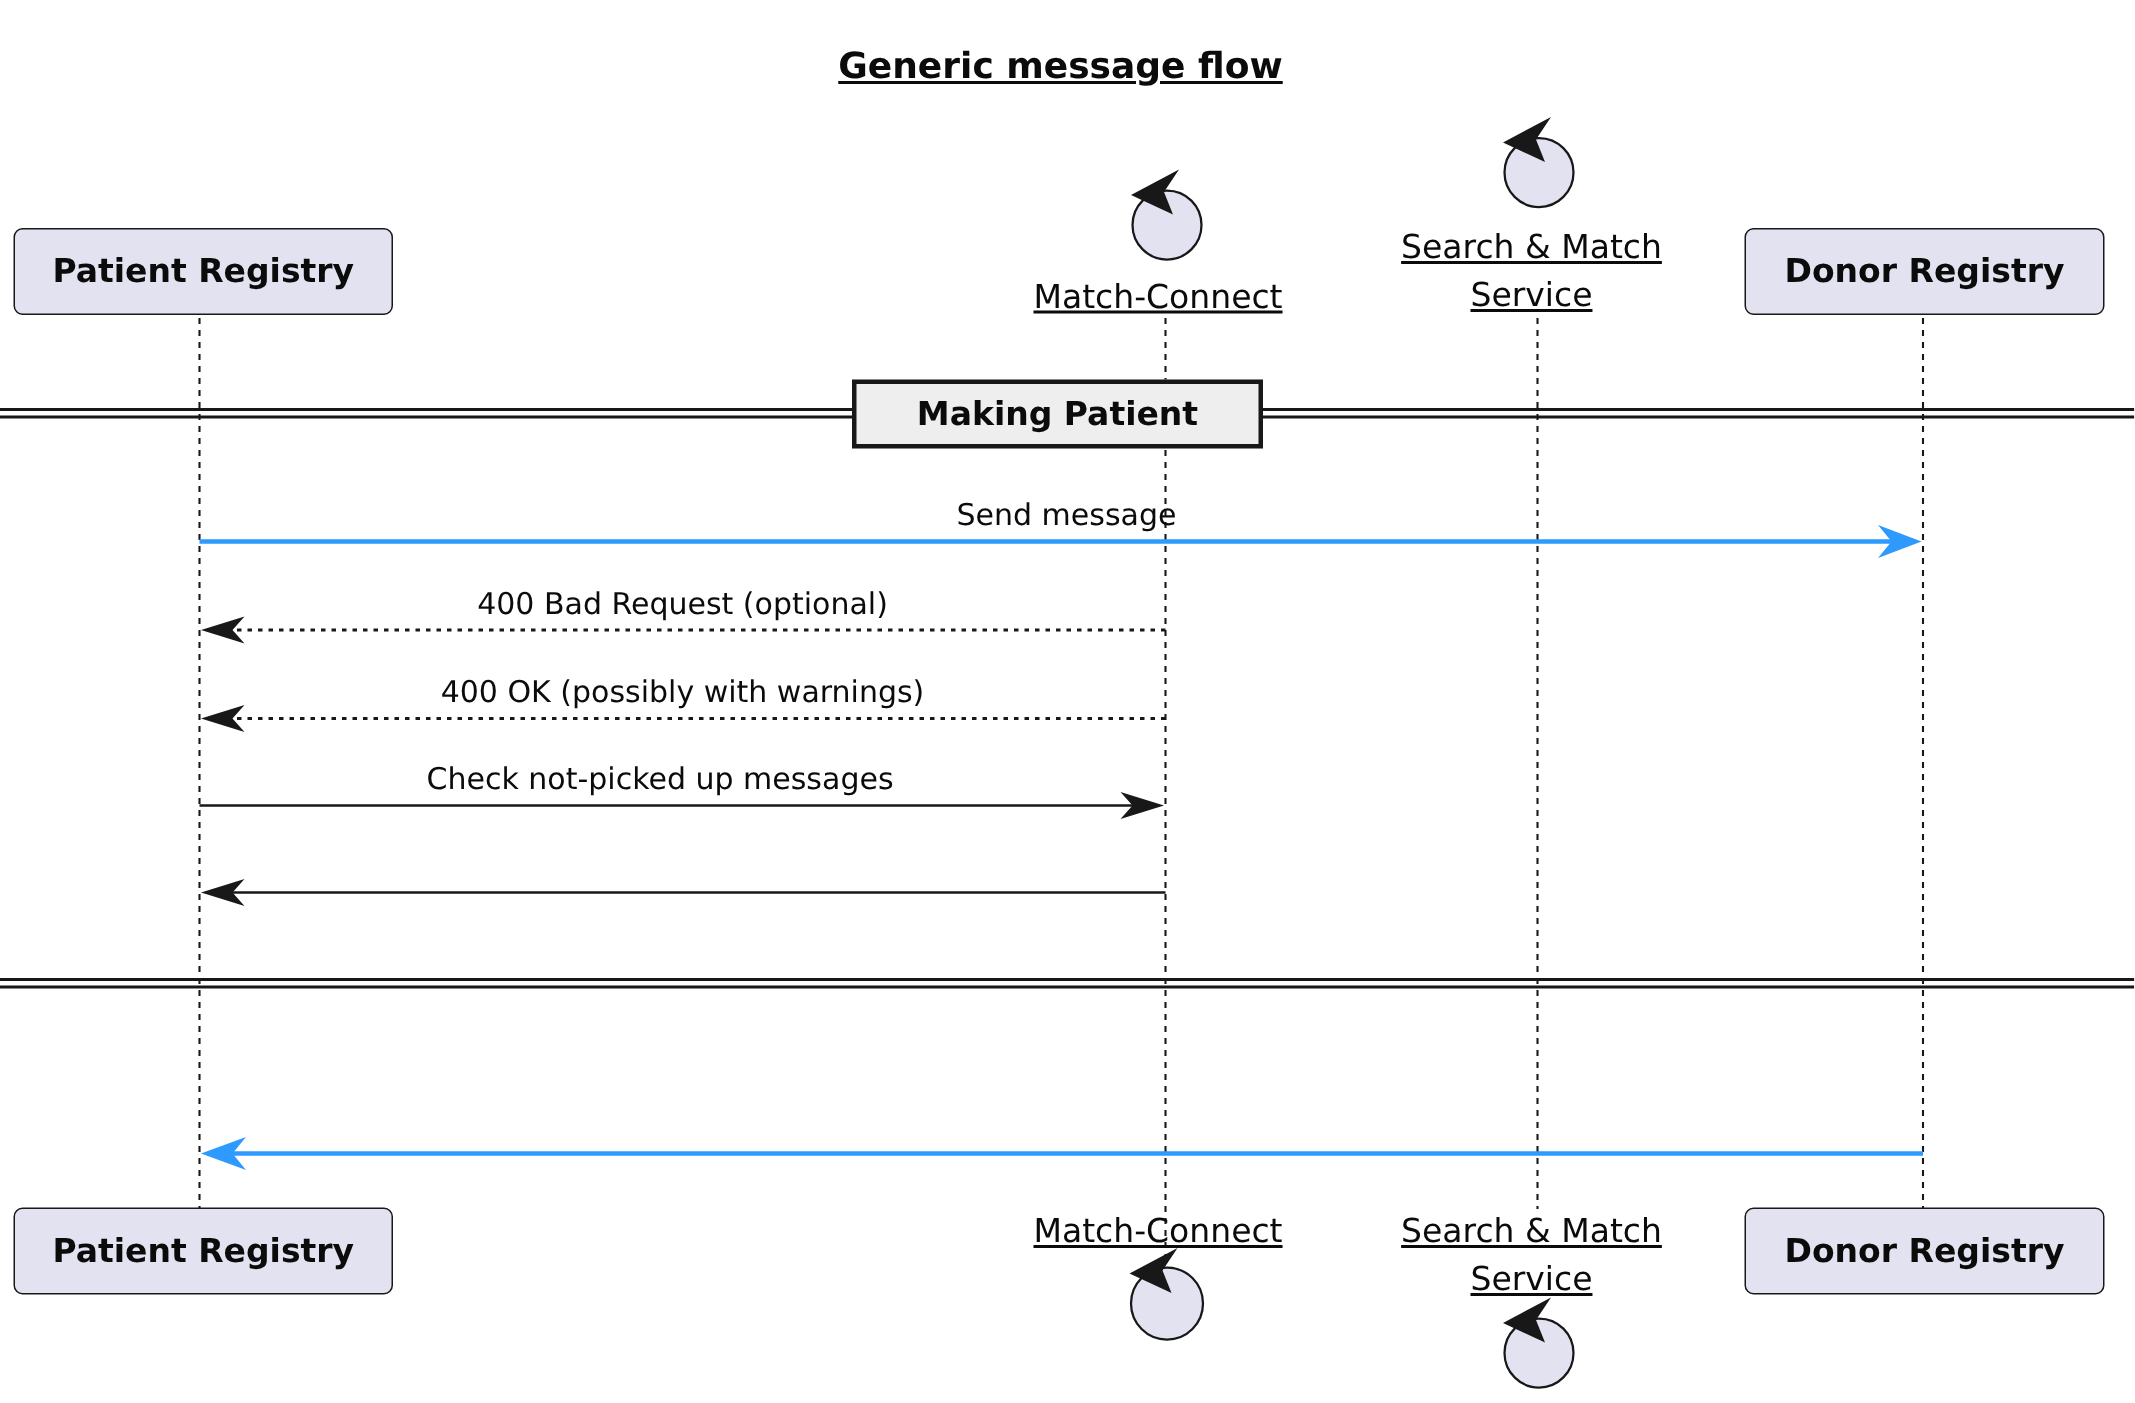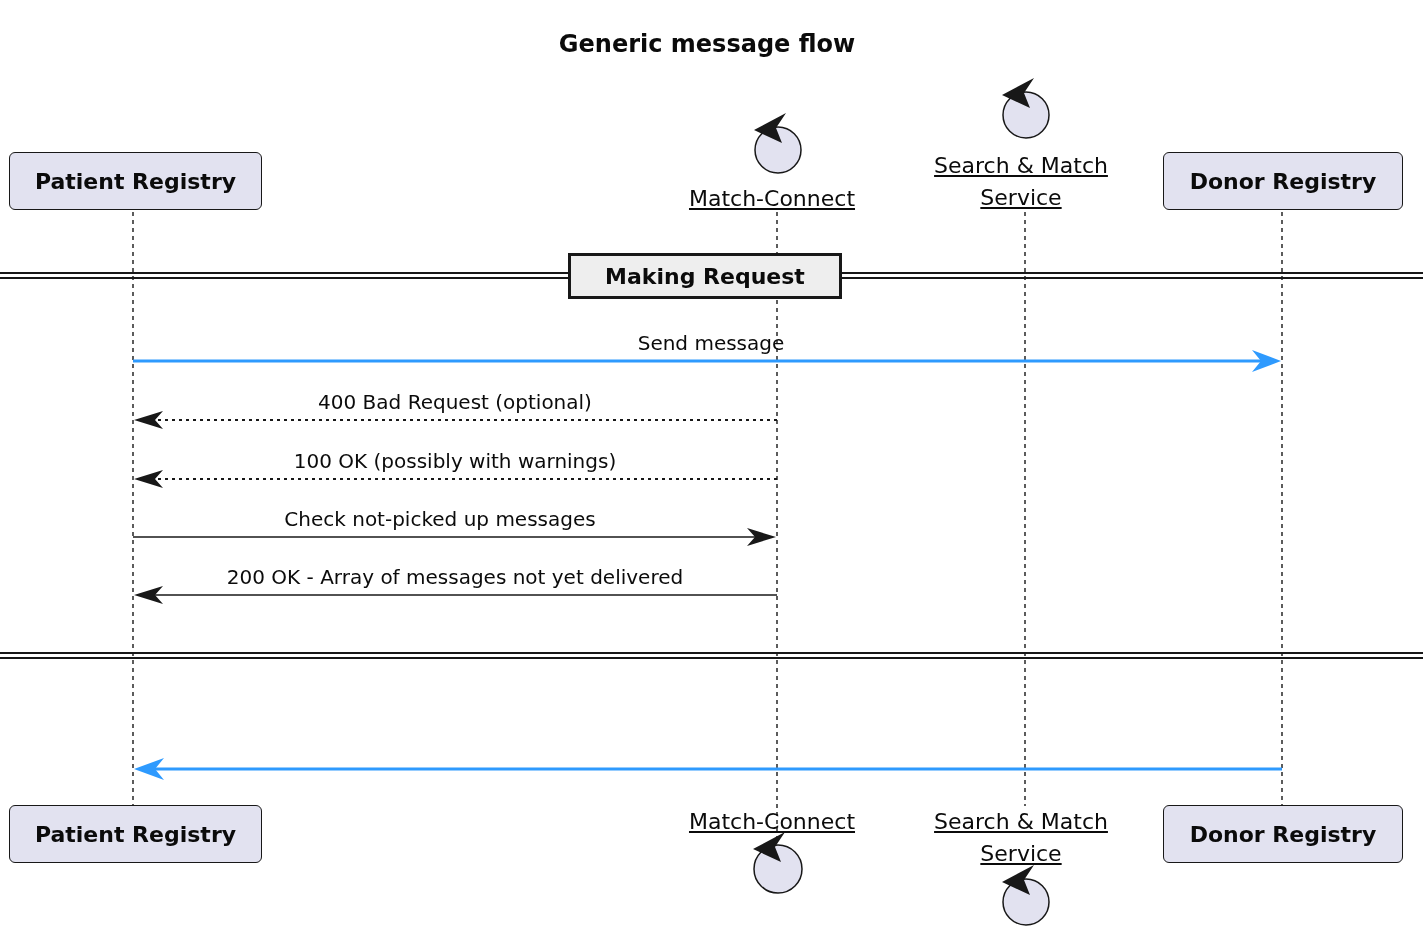--- a/index.html
+++ b/index.html
@@ -3,21 +3,21 @@
 <meta charset="utf-8">
 <style>
   html,body{margin:0;padding:0;background:#ffffff;}
   .canvas{
     position:relative;width:1423px;height:935px;overflow:hidden;
     font-family:"DejaVu Sans", sans-serif;color:#0b0b0b;background:#ffffff;
   }
   .canvas svg{position:absolute;left:0;top:0;}
   .title{
     position:absolute;left:707px;top:30px;transform:translateX(-50%);
-    font-size:24px;font-weight:bold;white-space:nowrap;
+    font-size:24px;font-weight:bold;white-space:nowrap;text-decoration:underline;
   }
   .pbox{
     position:absolute;height:58px;background:#E2E2F0;border:1.5px solid #181818;
     border-radius:6px;display:flex;align-items:center;justify-content:center;
     font-size:22px;white-space:nowrap;box-sizing:border-box;font-weight:bold;
   }
   .pbox.pr-top{left:9px;top:152px;width:253px;}
   .pbox.dr-top{left:1163px;top:152px;width:240px;}
   .pbox.pr-bot{left:9px;top:805px;width:253px;}
   .pbox.dr-bot{left:1163px;top:805px;width:240px;}
@@ -102,28 +102,27 @@
   <div class="actor-label" style="left:772px;top:183px;">Match-Connect</div>
   <div class="actor-label" style="left:1021px;top:150px;">
     <div>Search &amp; Match</div>
     <div>Service</div>
   </div>
   <div class="pbox dr-top">
     <span>Donor Registry</span>
   </div>
 
   <div class="divider-box making">
-    <span>Making Request</span>
+    <span>Making Patient</span>
   </div>
 
   <div class="msg-label" style="left:711px;top:331px;">Send message</div>
   <div class="msg-label" style="left:455px;top:390px;">400 Bad Request (optional)</div>
-  <div class="msg-label" style="left:455px;top:449px;">100 OK (possibly with warnings)</div>
+  <div class="msg-label" style="left:455px;top:449px;">400 OK (possibly with warnings)</div>
   <div class="msg-label" style="left:440px;top:507px;">Check not-picked up messages</div>
-  <div class="msg-label" style="left:455px;top:565px;">200 OK - Array of messages not yet delivered</div>
 
   <div class="pbox pr-bot">
     <span>Patient Registry</span>
   </div>
   <div class="actor-label" style="left:772px;top:806px;">Match-Connect</div>
   <div class="actor-label" style="left:1021px;top:806px;">
     <div>Search &amp; Match</div>
     <div>Service</div>
   </div>
   <div class="pbox dr-bot">

